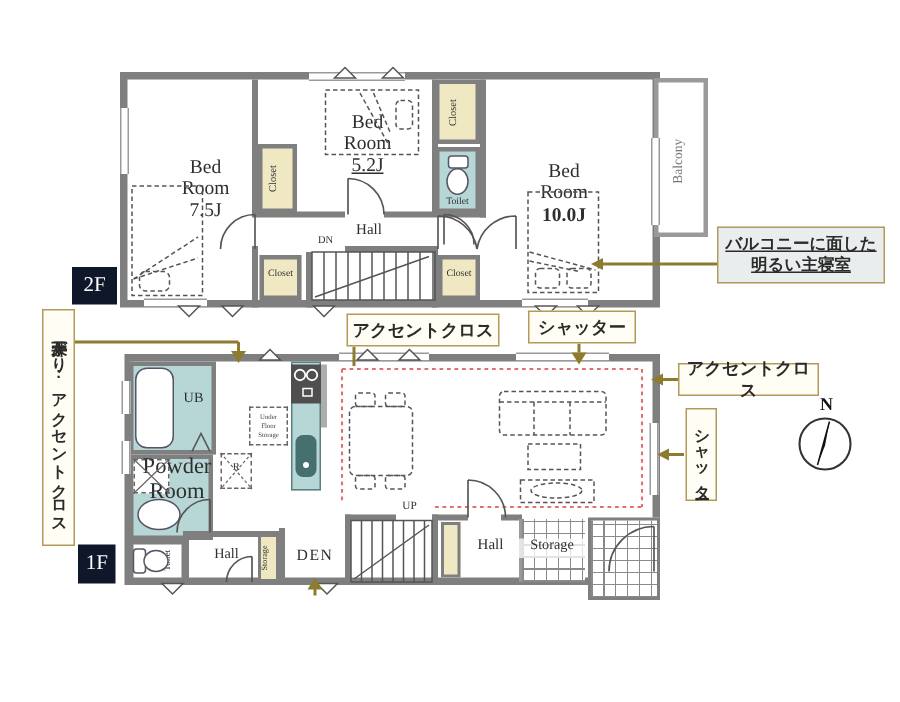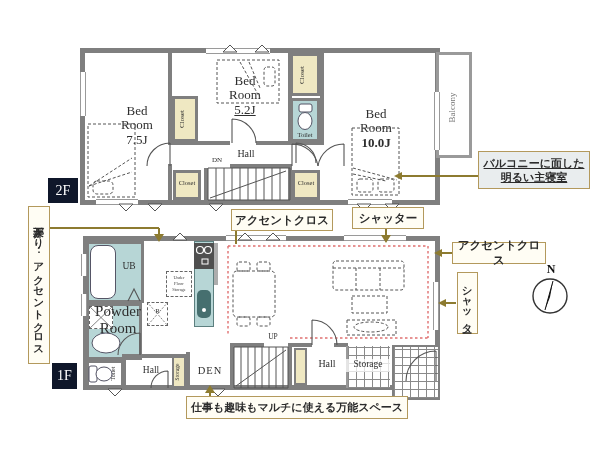--- a/index.html
+++ b/index.html
@@ -247,15 +247,14 @@
 
   <div class="badge" style="left:48px;top:178px;width:30px;height:25px;">2F</div>
   <div class="badge" style="left:52px;top:363px;width:25px;height:26px;">1F</div>
 
   <div class="ann vjp" style="left:28px;top:206px;width:22px;height:158px;font-size:10.5px;">天井下がり:アクセントクロス</div>
   <div class="ann" style="left:231px;top:209px;width:102px;height:22px;font-size:11.5px;">アクセントクロス</div>
   <div class="ann" style="left:352px;top:207px;width:72px;height:22px;font-size:11.5px;">シャッター</div>
   <div class="ann" style="left:452px;top:242px;width:94px;height:22px;font-size:11.5px;">アクセントクロス</div>
   <div class="ann vjp" style="left:457px;top:272px;width:21px;height:62px;font-size:10.5px;">シャッター</div>
   <div class="ann" style="left:478px;top:151px;width:112px;height:38px;font-size:11px;background:#e9edee;line-height:1.3;text-decoration:underline;">バルコニーに面した明るい主寝室</div>
-  <div class="ann" style="left:186px;top:396px;width:222px;height:23px;font-size:11px;">仕事も趣味もマルチに使える万能スペース</div>
 
 </div>
 
 </body></html>

